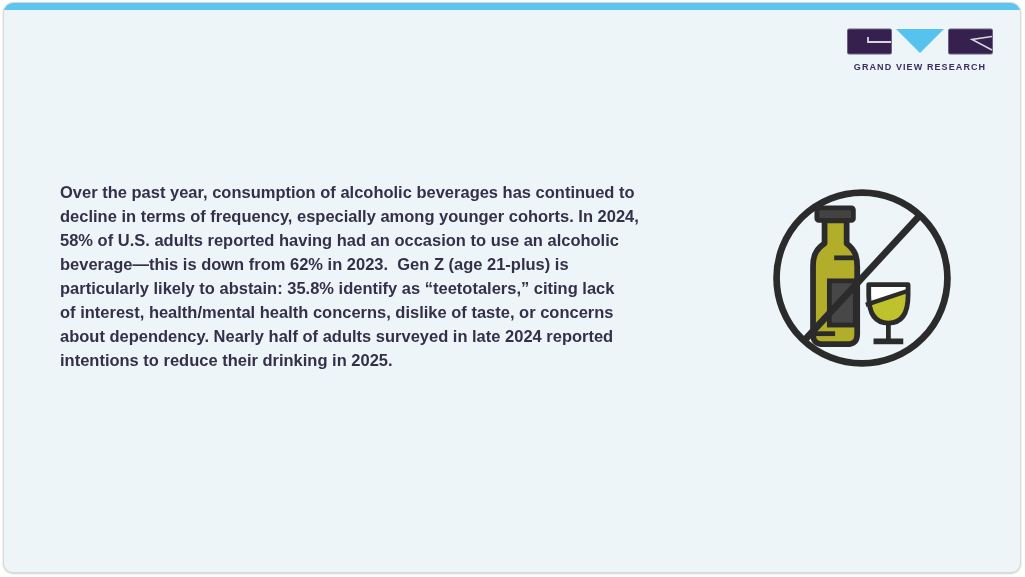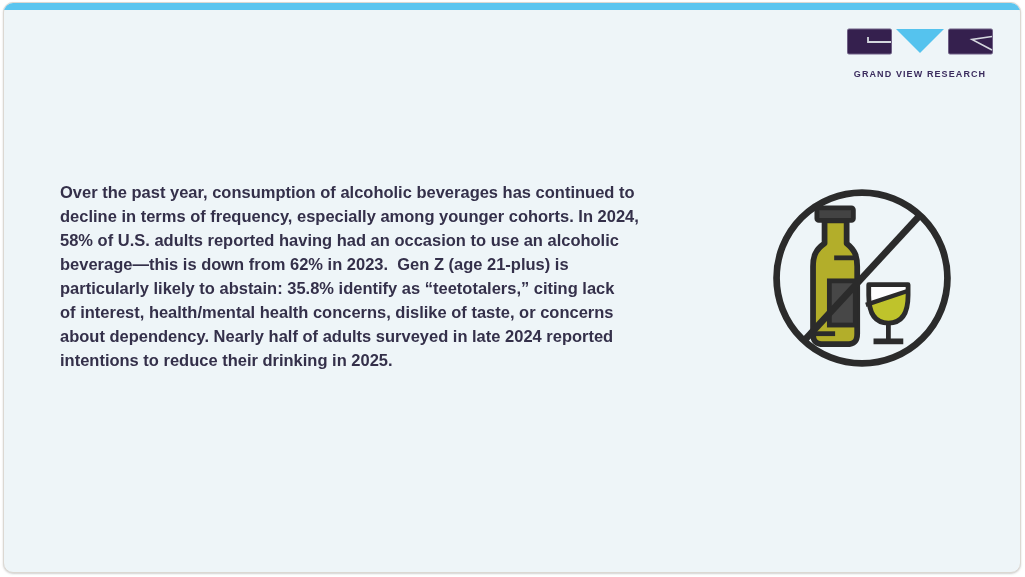--- a/index.html
+++ b/index.html
@@ -34,21 +34,21 @@
     background:var(--c-topbar);
   }
   .logo{
     position:absolute;
     top:25px;right:27px;
     width:146px;
     text-align:center;
   }
   .logo svg{display:block;width:146px;height:27px;}
   .logo-text{
-    margin-top:14px;
+    margin-top:7px;
     font-size:9px;
     font-weight:bold;
     letter-spacing:1.1px;
     color:var(--c-brand-text);
     white-space:nowrap;
   }
   .text-block{
     position:absolute;
     left:56px;top:178px;
     color:var(--c-text);

